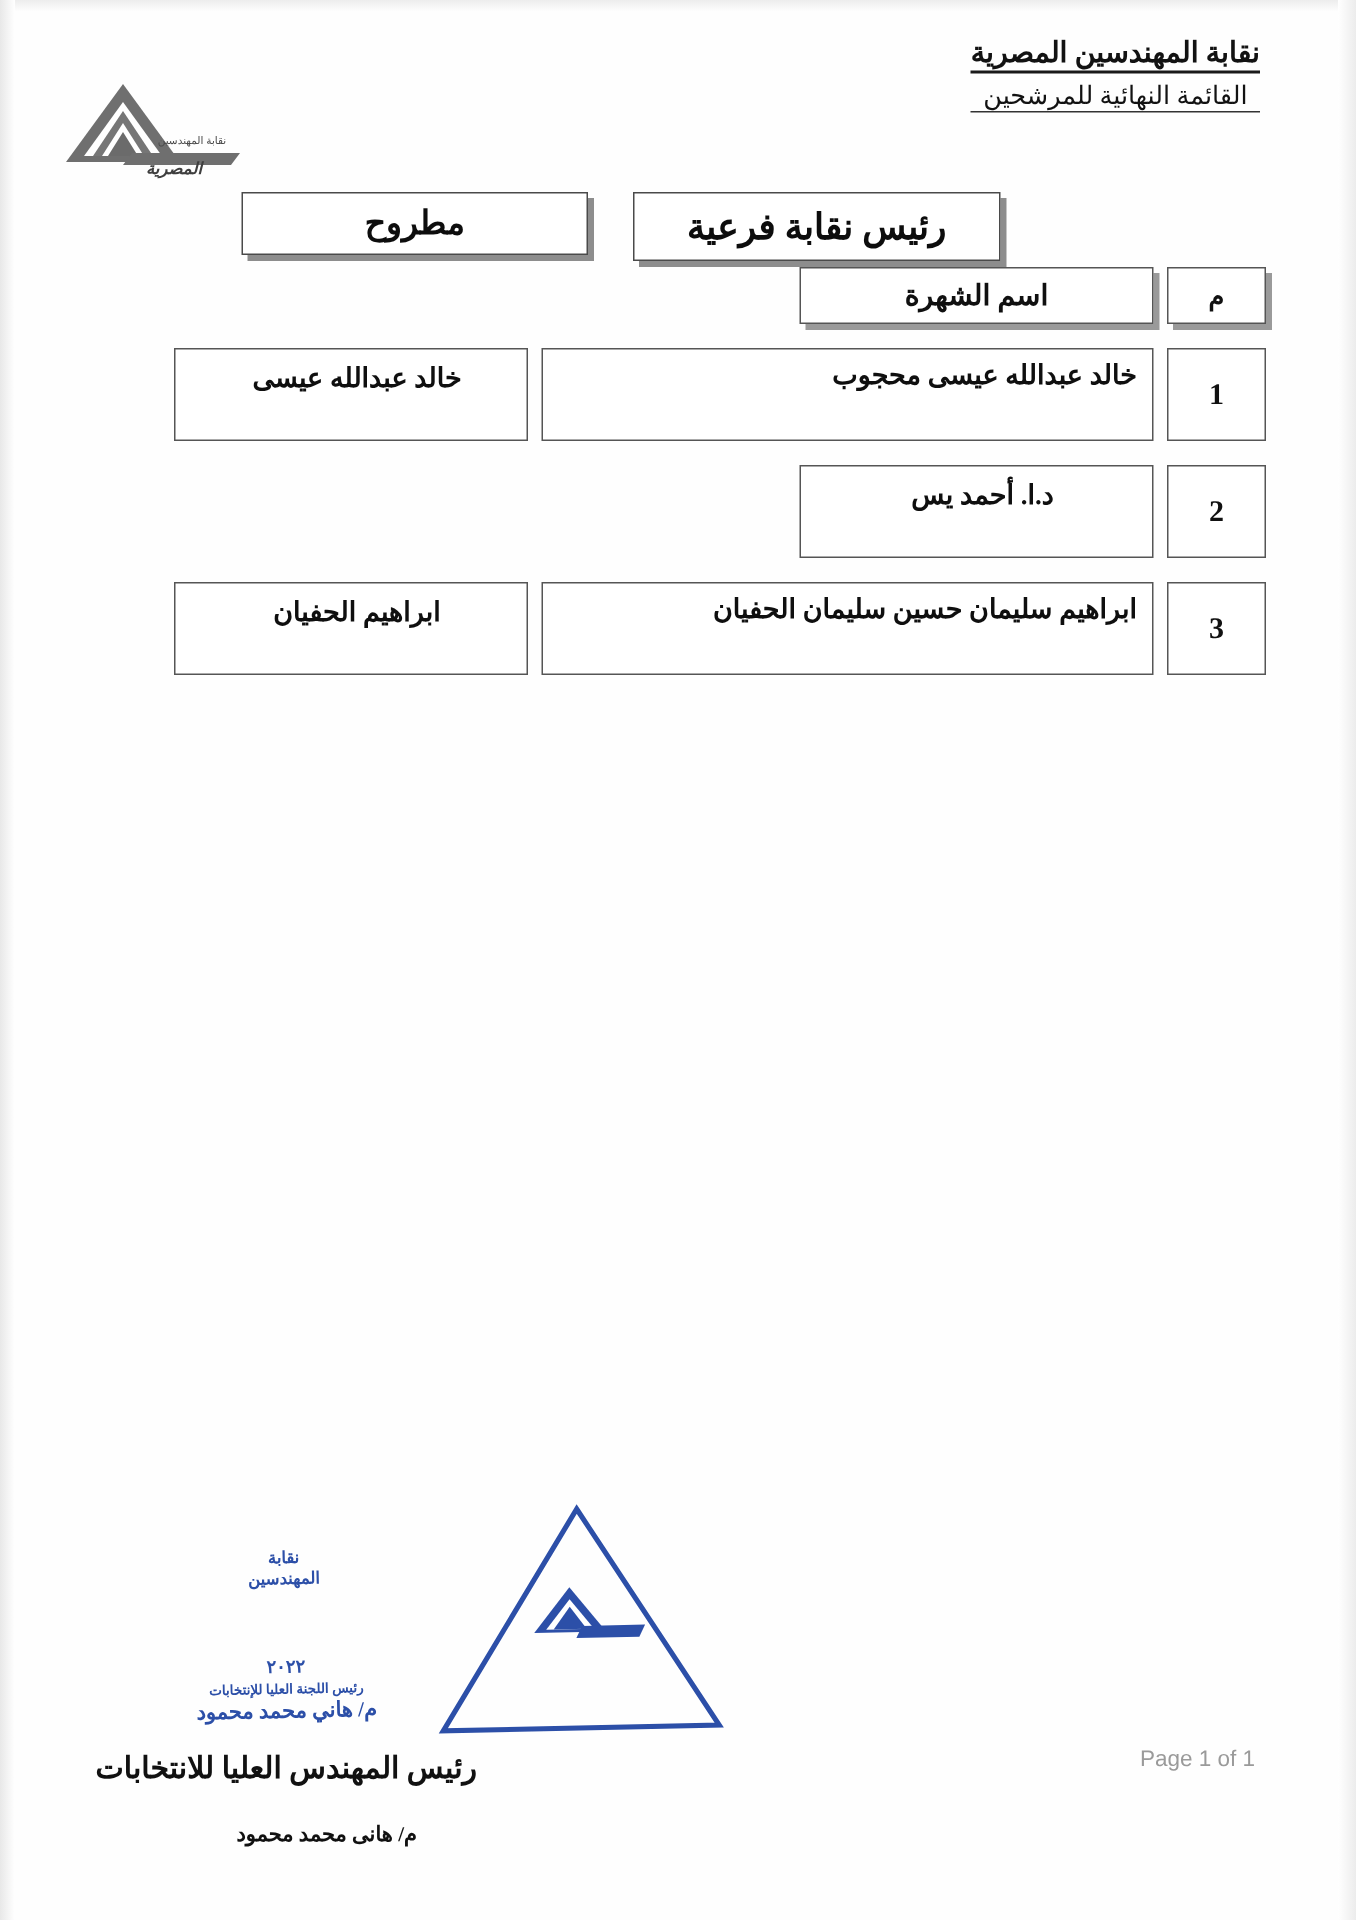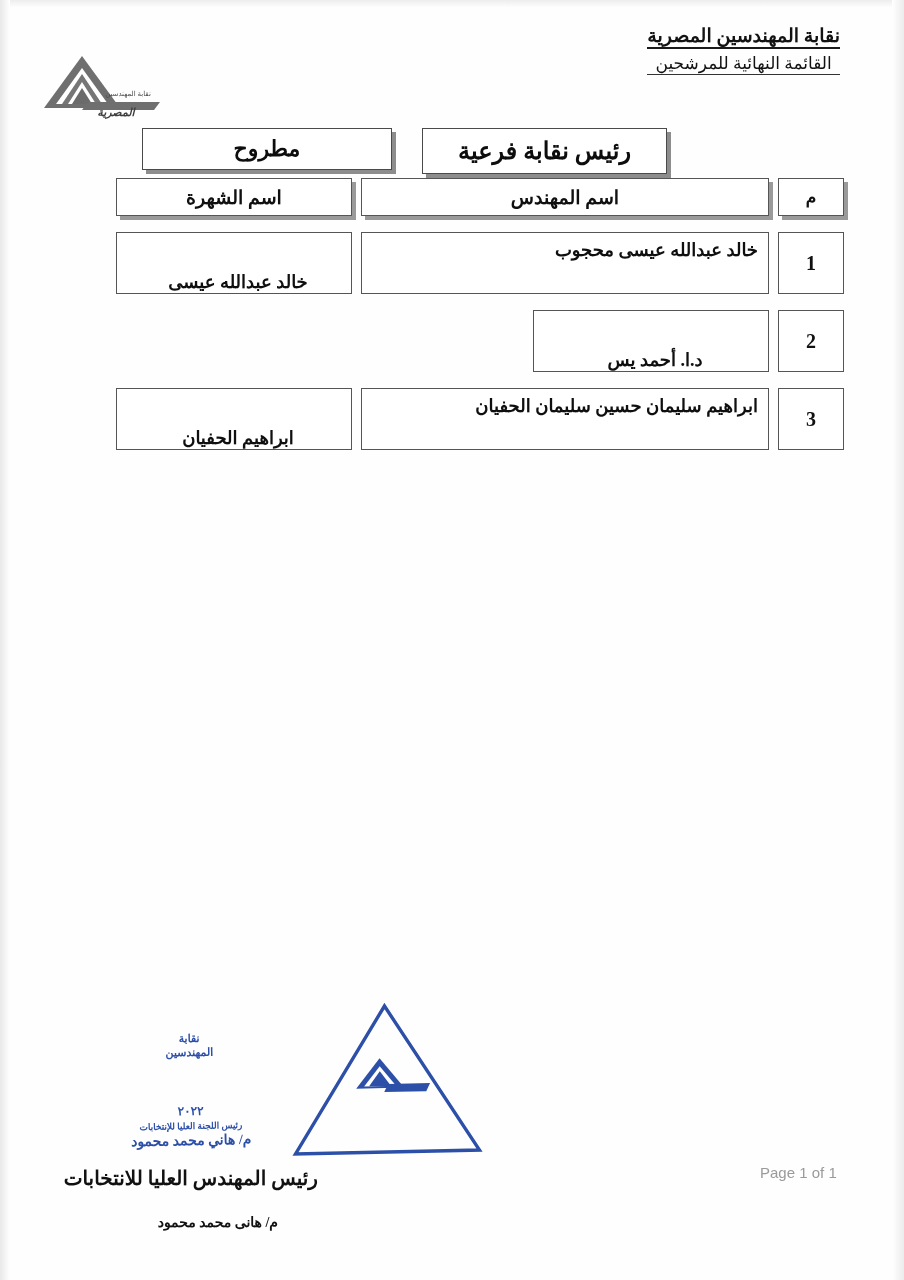--- a/index.html
+++ b/index.html
@@ -53,21 +53,21 @@
   .tbox{
     position:absolute;top:0;
     background:#fff;
     border:1.4px solid #4a4a4a;
     box-shadow:4px 4px 0 0 #8d8d8d;
     display:flex;align-items:center;justify-content:center;
     box-sizing:border-box;
   }
   .tbox-right{right:237px;width:245px;height:46px;}
   .tbox-right span{font-size:24px;font-weight:bold;color:#0d0d0d;}
-  .tbox-left{right:512px;width:250px;height:42px;}
+  .tbox-left{right:512px;width:231px;height:42px;}
   .tbox-left span{font-size:22px;font-weight:bold;color:#0d0d0d;}
 
   
   .tbl{position:absolute;top:178px;right:60px;width:784px;}
   .trow{display:flex;flex-direction:row;width:100%;margin-bottom:16px;}
   .cell{
     background:#fff;
     border:1.3px solid #555;
     box-sizing:border-box;
     position:relative;
@@ -80,21 +80,21 @@
   .hrow .cell{height:38px;display:flex;align-items:center;justify-content:center;}
   .hrow .c-num span{font-size:17px;font-weight:bold;}
   .hrow .c-eng span,.hrow .c-fame span{font-size:19px;font-weight:bold;color:#101010;}
 
   .drow .cell{height:62px;}
   .drow .c-num{display:flex;align-items:center;justify-content:center;}
   .drow .c-num span{font-size:20px;font-weight:bold;font-family:"Liberation Serif",serif;}
   .drow .c-eng{display:flex;align-items:flex-start;justify-content:flex-start;
     padding:6px 10px 16px 10px;}
   .drow .c-eng span{font-size:18px;font-weight:bold;color:#0f0f0f;}
-  .drow .c-fame{display:flex;align-items:flex-end;justify-content:center;
+  .drow .c-fame{display:flex;align-items:flex-start;justify-content:center;
     padding:8px 6px 0 14px;}
   .drow .c-fame span{font-size:18px;font-weight:bold;color:#0f0f0f;}
 
   
   .stamp{
     position:absolute;left:288px;top:1000px;width:196px;height:160px;
     transform:rotate(-1.2deg);
   }
   .stamp-txt{
     position:absolute;width:100%;text-align:center;
@@ -158,23 +158,20 @@
     <div class="tbox tbox-left">
       <span>مطروح</span>
     </div>
   </div>
 
   <div class="tbl">
 
     <div class="trow hrow">
       <div class="cell c-num sh">
         <span>م</span>
-      </div>
-      <div class="cell c-eng sh">
-        <span>اسم المهندس</span>
       </div>
       <div class="cell c-fame sh">
         <span>اسم الشهرة</span>
       </div>
     </div>
 
     <div class="trow drow">
       <div class="cell c-num">
         <span>1</span>
       </div>

